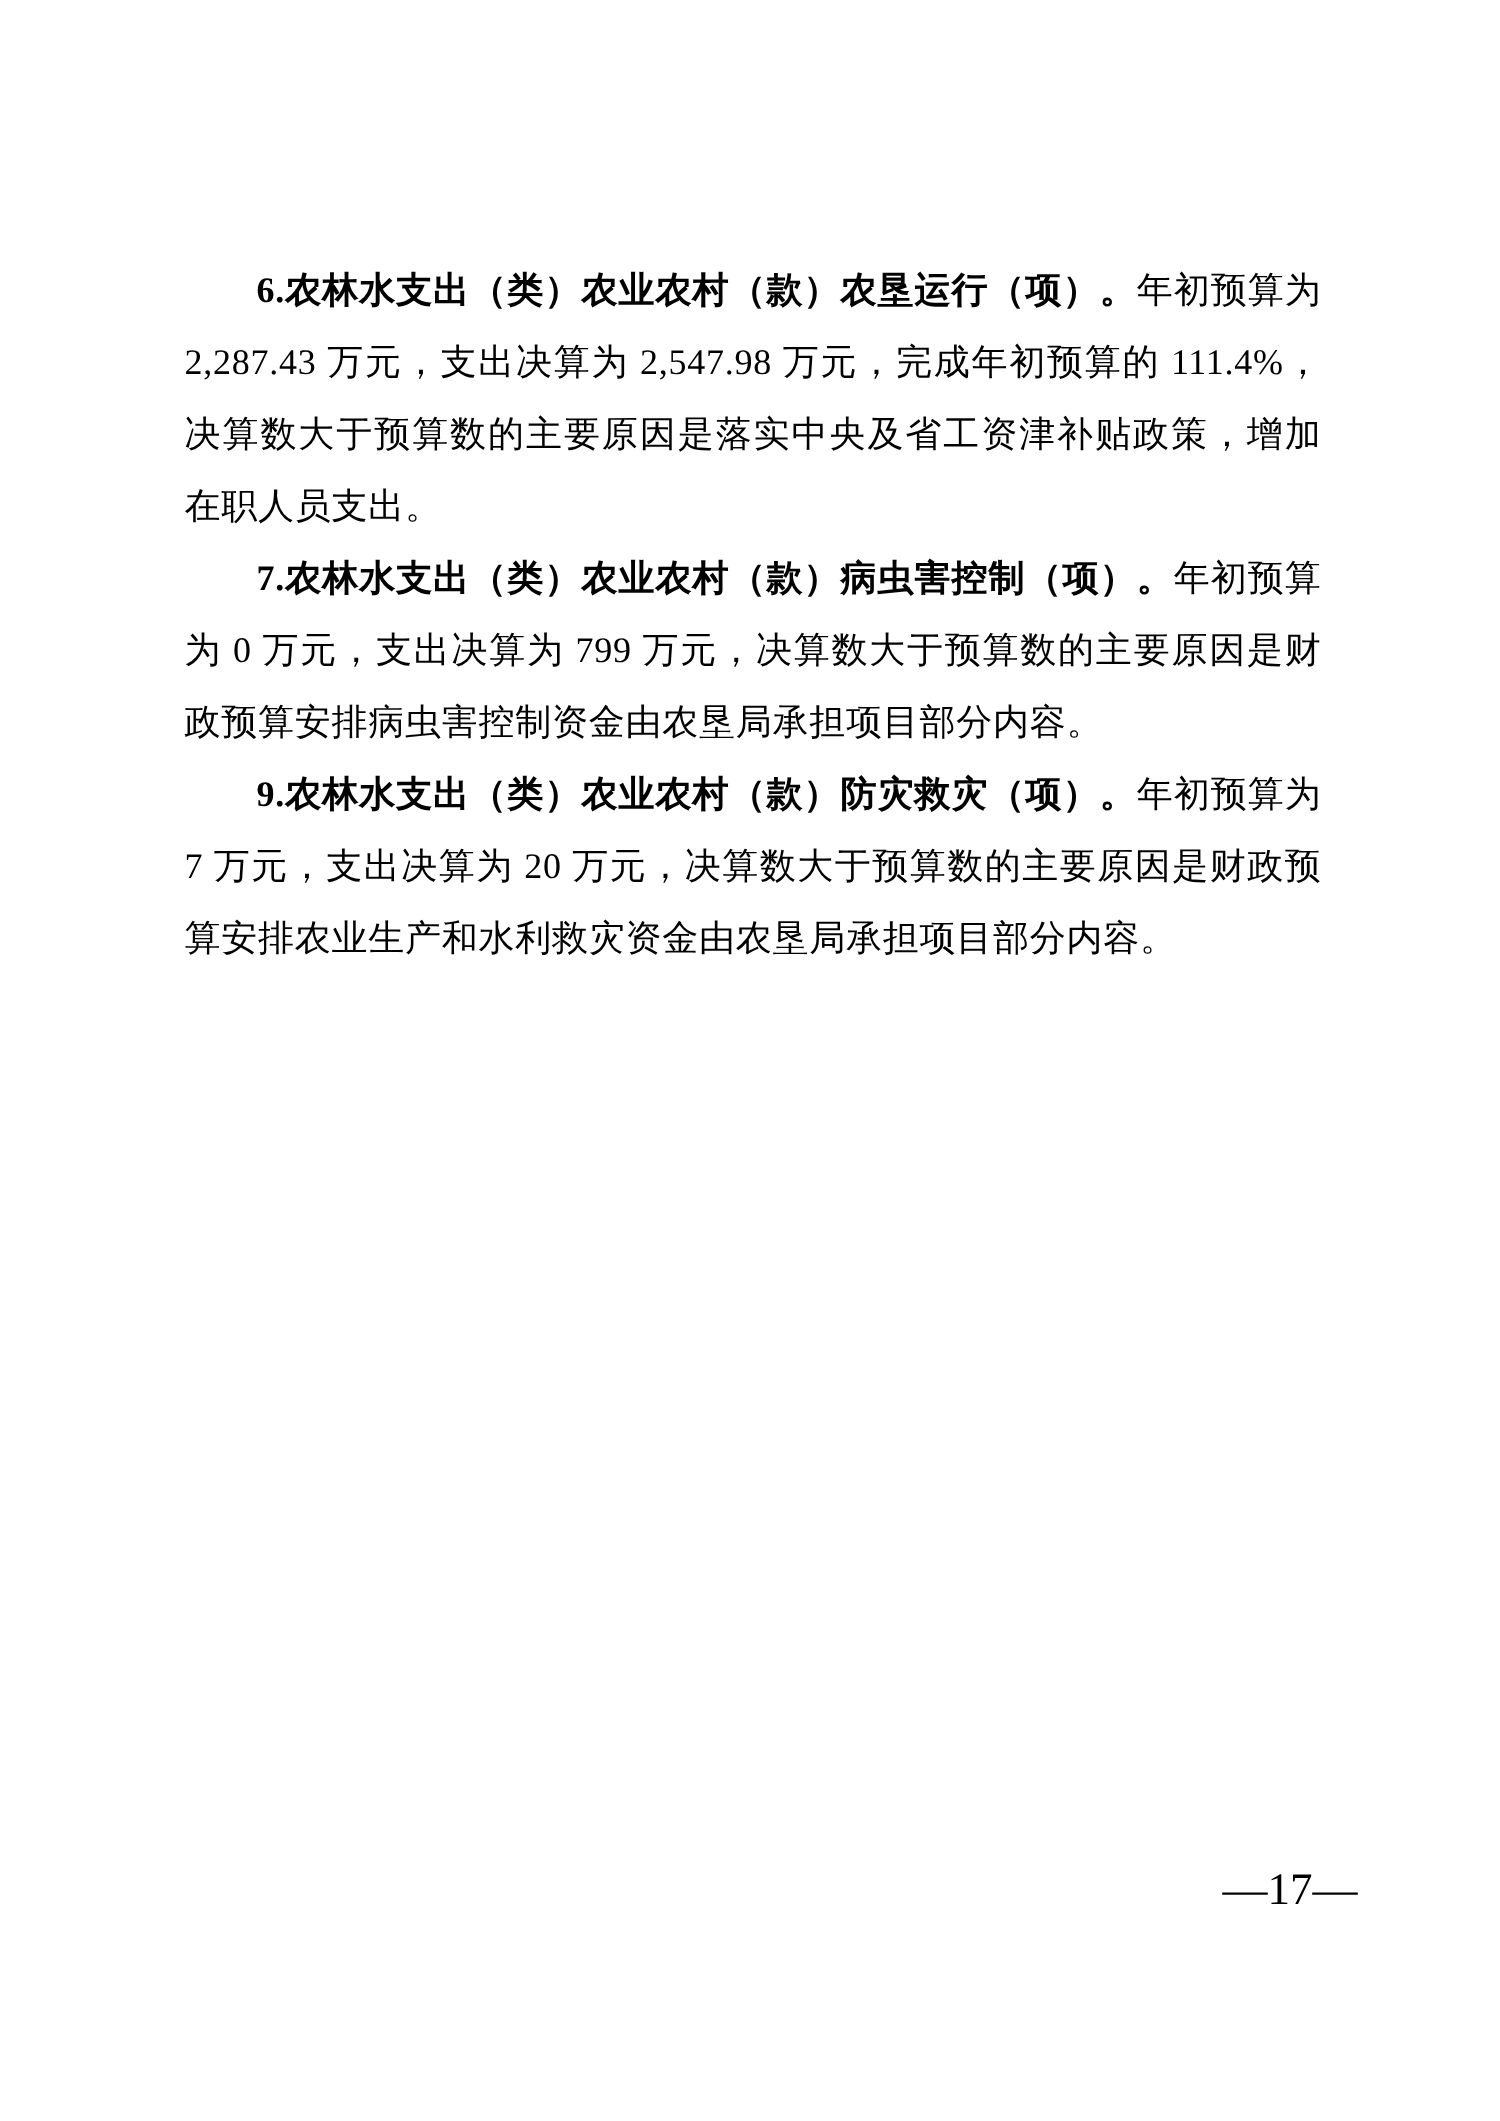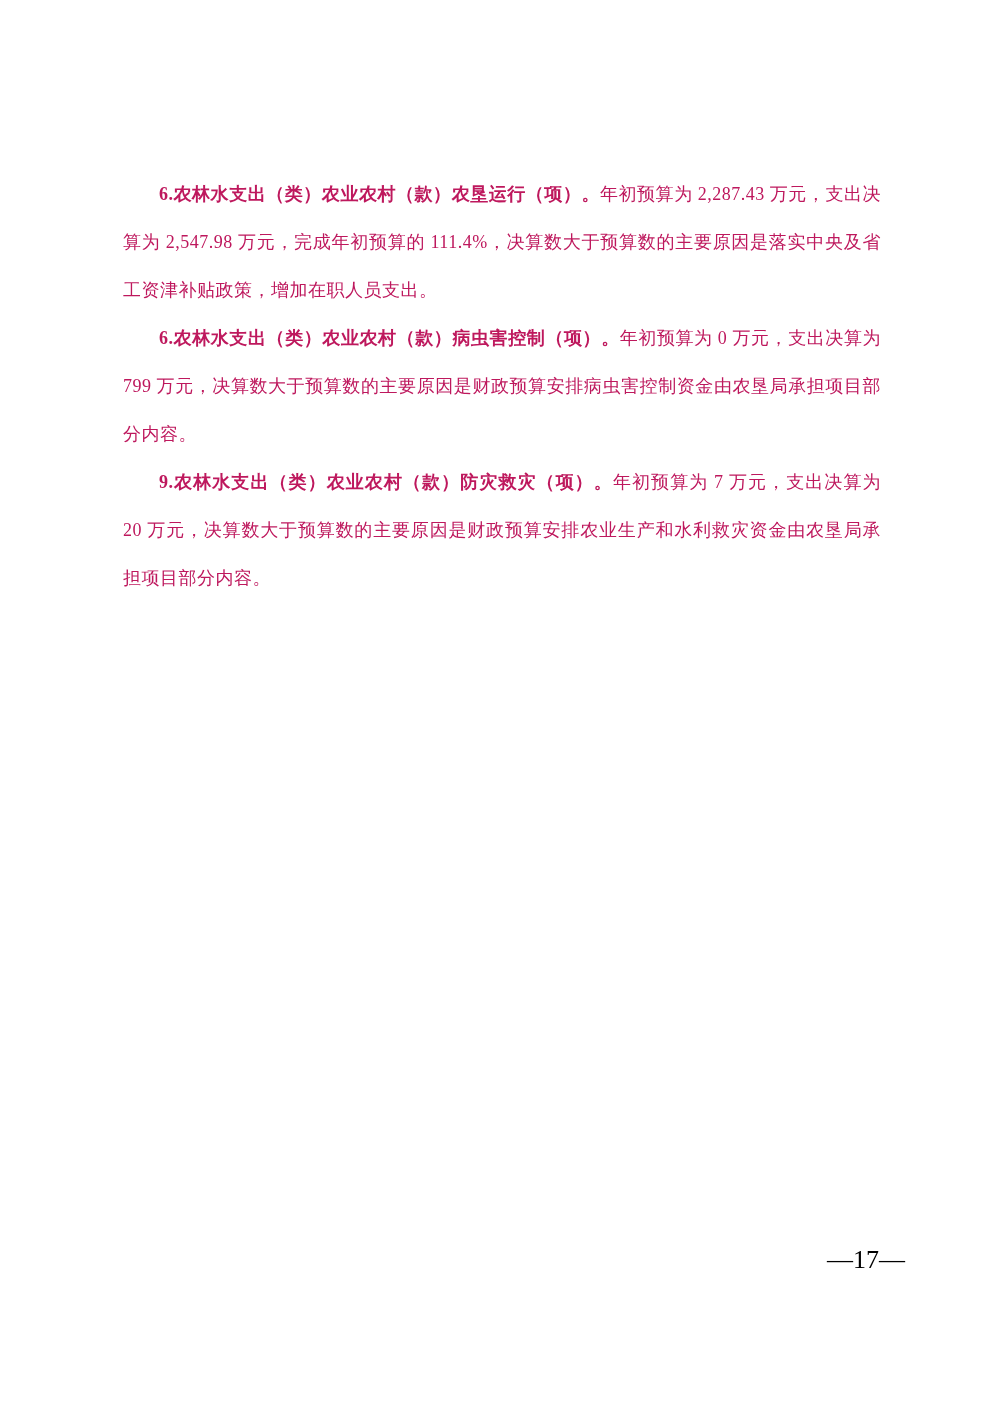--- a/index.html
+++ b/index.html
@@ -17,54 +17,54 @@
     color: #000000;
   }
   .content {
     position: absolute;
     left: 123px;
     top: 170px;
     width: 758px;
   }
   .para {
     margin: 0;
-    font-size: 18px;
+    font-size: 24px;
     line-height: 48px;
     text-align: justify;
     text-justify: inter-ideograph;
     text-indent: 2em;
-    color: #be185d;
+    color: #000000;
     letter-spacing: 0.5px;
   }
   .para .heading {
     font-weight: 700;
   }
   .para .body {
     font-weight: 400;
   }
   .page-number {
     position: absolute;
     top: 1245px;
     right: 95px;
-    font-size: 26px;
+    font-size: 30px;
     line-height: 30px;
     font-weight: 400;
     color: #000000;
     font-family: "Liberation Serif", "DejaVu Serif", serif;
   }
 </style>
 </head>
 <body>
 
 <div class="page">
   <div class="content">
 
     <p class="para"><span class="heading">6.农林水支出（类）农业农村（款）农垦运行（项）。</span><span class="body">年初预算为 2,287.43 万元，支出决算为 2,547.98 万元，完成年初预算的 111.4%，决算数大于预算数的主要原因是落实中央及省工资津补贴政策，增加在职人员支出。</span></p>
 
-    <p class="para"><span class="heading">6.农林水支出（类）农业农村（款）病虫害控制（项）。</span><span class="body">年初预算为 0 万元，支出决算为 799 万元，决算数大于预算数的主要原因是财政预算安排病虫害控制资金由农垦局承担项目部分内容。</span></p>
+    <p class="para"><span class="heading">7.农林水支出（类）农业农村（款）病虫害控制（项）。</span><span class="body">年初预算为 0 万元，支出决算为 799 万元，决算数大于预算数的主要原因是财政预算安排病虫害控制资金由农垦局承担项目部分内容。</span></p>
 
 
     <p class="para"><span class="heading">9.农林水支出（类）农业农村（款）防灾救灾（项）。</span><span class="body">年初预算为 7 万元，支出决算为 20 万元，决算数大于预算数的主要原因是财政预算安排农业生产和水利救灾资金由农垦局承担项目部分内容。</span></p>
 
 
 
   </div>
 
   <div class="page-number">—17—</div>
 </div>

